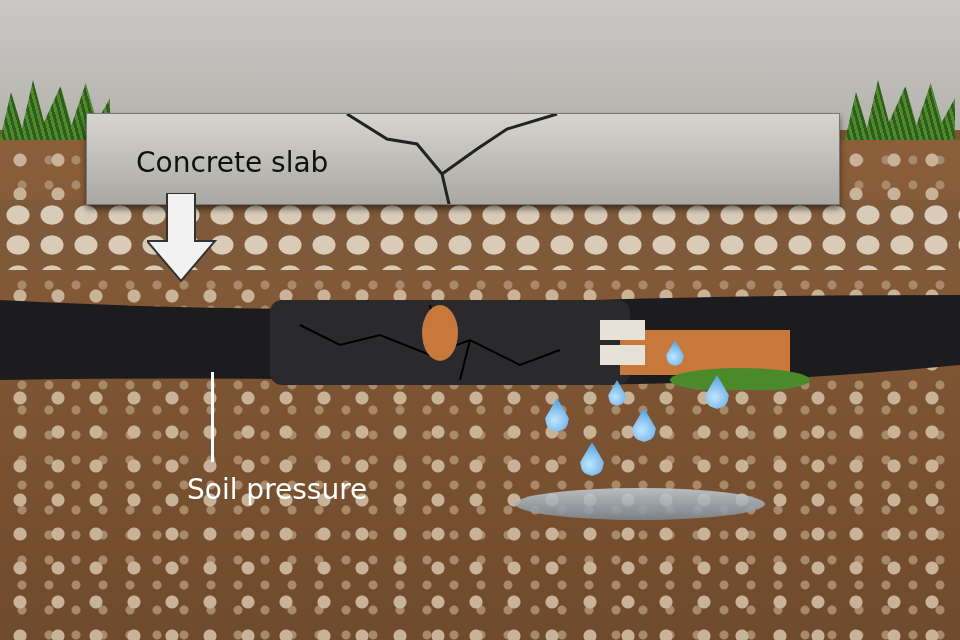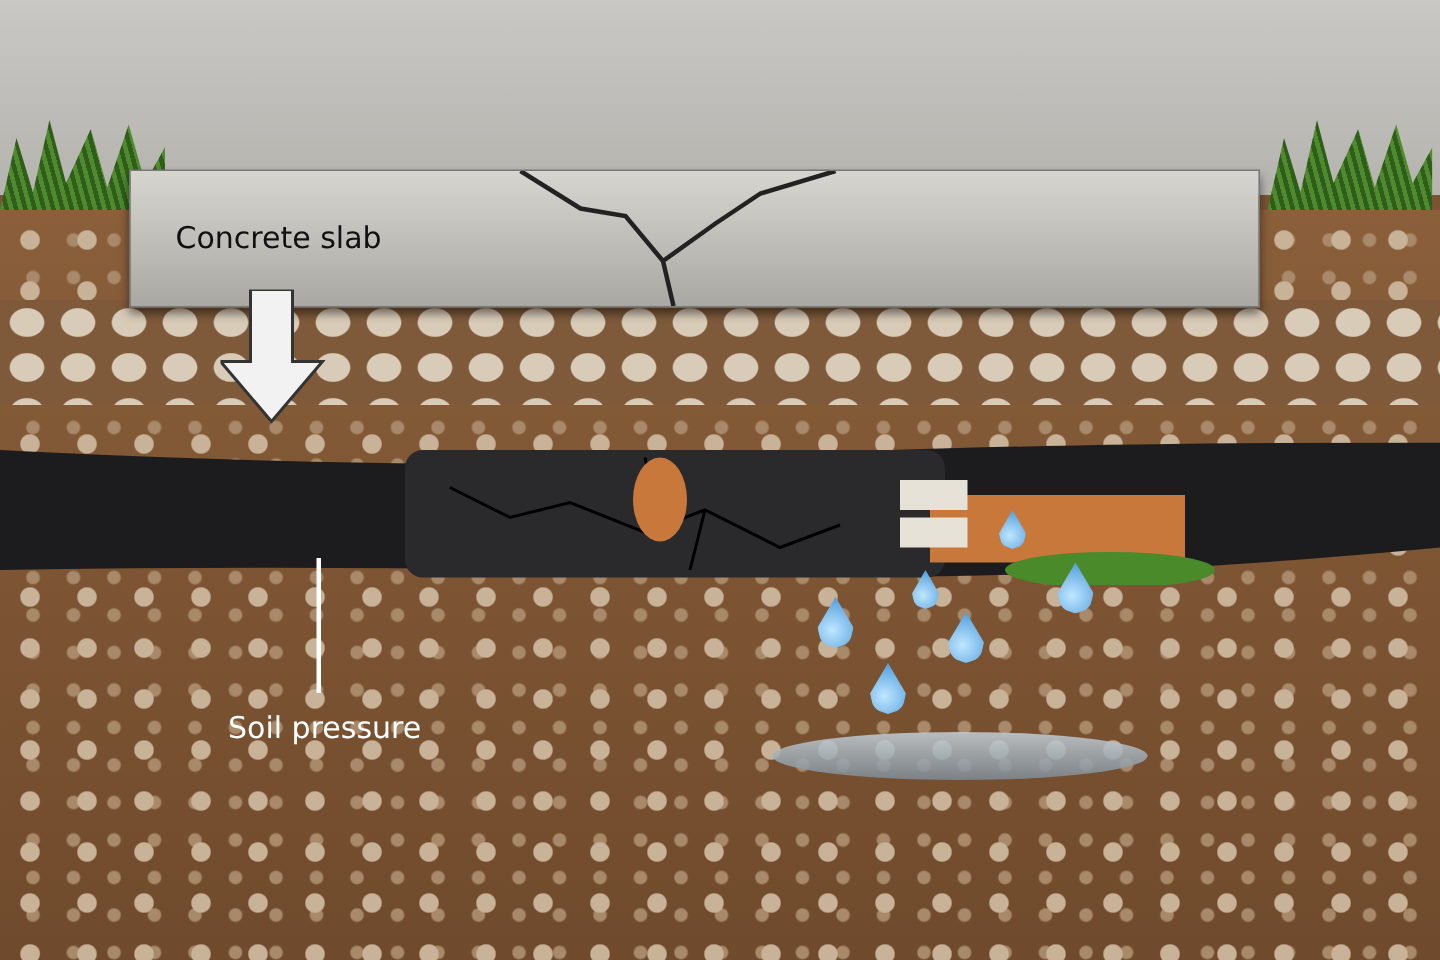--- a/index.html
+++ b/index.html
@@ -9,23 +9,23 @@
  background:
  radial-gradient(circle at 20px 20px,#c9b398 6px,transparent 7px) 0 0/38px 34px,
  radial-gradient(circle at 10px 12px,#a8896a 4px,transparent 5px) 12px 8px/27px 25px,
  linear-gradient(#8a5f3a,#6f4a2c);}
 .gravel{position:absolute;left:0;top:200px;width:960px;height:70px;
  background:radial-gradient(ellipse at 18px 15px,#d8cbb8 11px,transparent 12px) 0 0/34px 30px,#7e5a3a;}
 .slab{position:absolute;left:86px;top:113px;width:752px;height:90px;background:linear-gradient(#d6d5d0,#a9a8a3);border:1px solid #777;box-shadow:0 4px 6px rgba(0,0,0,.5);}
 .crack{position:absolute;left:0;top:0;}
 .grass{position:absolute;top:80px;width:110px;height:60px;background:repeating-linear-gradient(75deg,#4f8a2e 0 3px,#2f5e1b 3px 6px);clip-path:polygon(0 100%,10% 20%,20% 80%,30% 0,40% 70%,55% 10%,65% 75%,78% 5%,88% 70%,100% 30%,100% 100%);}
 .pipe{position:absolute;left:0;top:295px;width:960px;height:95px;}
-.label{position:absolute;font-size:20px;}
+.label{position:absolute;font-size:28px;margin-left:19px;}
 .lbl-concrete{left:117px;top:146px;color:#111;}
-.lbl-soil{left:152px;top:473px;color:#fff;}
+.lbl-soil{left:168px;top:473px;color:#fff;}
 .arrow{position:absolute;left:147px;top:193px;}
 .line{position:absolute;left:211px;top:372px;width:3px;height:90px;background:#fff;}
 .drop{position:absolute;width:24px;height:34px;background:radial-gradient(circle at 40% 65%,#bfe6ff,#3b8fd6);border-radius:50% 50% 50% 50%/60% 60% 40% 40%;clip-path:polygon(50% 0,100% 60%,90% 90%,50% 100%,10% 90%,0 60%);}
 .puddle{position:absolute;left:515px;top:488px;width:250px;height:32px;background:linear-gradient(#c5d0d8,#7c8a95);border-radius:50%;opacity:.85;}
 </style>
 </head>
 <body>
 
 <div class="sky"></div>
 <div class="soil"></div>

